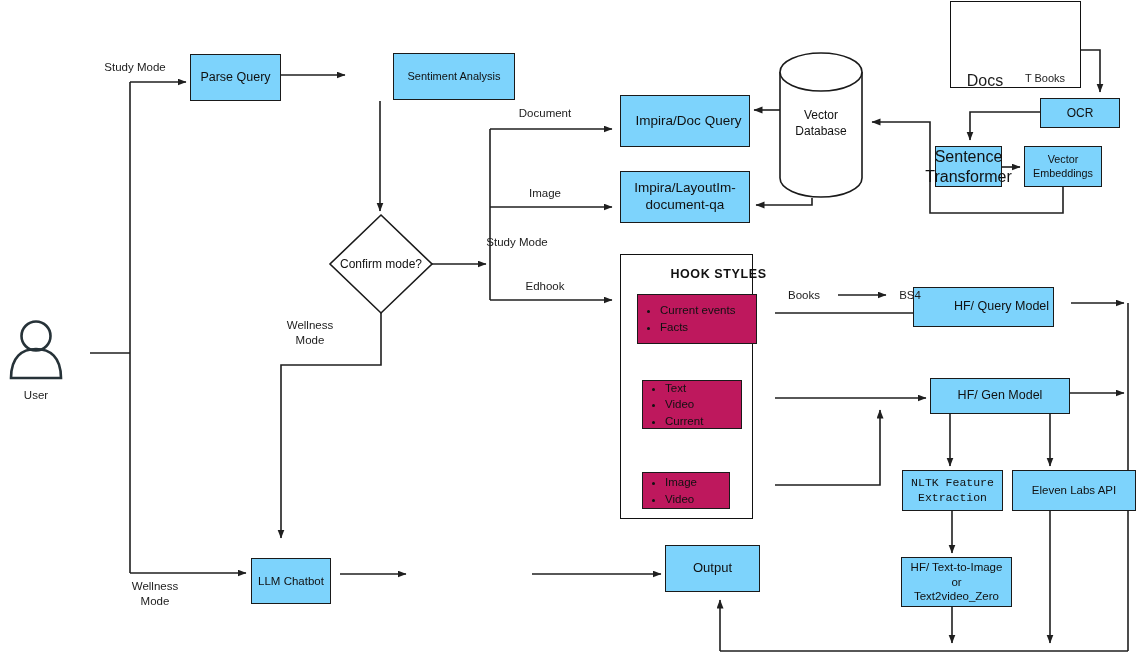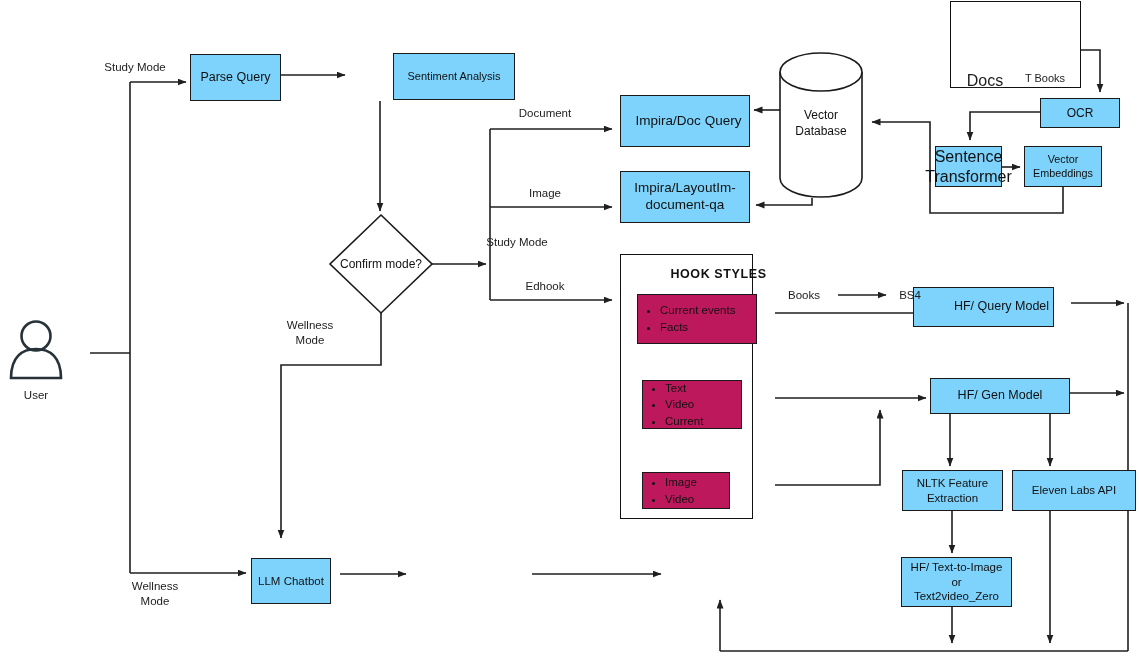--- a/index.html
+++ b/index.html
@@ -112,40 +112,41 @@
 
   <div class="box" style="left:620px;top:95px;width:130px;height:52px;font-size:13.5px;padding-left:7px;">Impira/Doc Query</div>
 
   <div class="box" style="left:620px;top:171px;width:130px;height:52px;font-size:13.5px;">Impira/LayoutIm-
 document-qa</div>
 
   <div class="box" style="left:913px;top:287px;width:141px;height:40px;font-size:12.5px;padding-left:36px;">HF/ Query Model</div>
 
   <div class="box" style="left:930px;top:378px;width:140px;height:36px;font-size:12.5px;">HF/ Gen Model</div>
 
-  <div class="box" style="left:902px;top:470px;width:101px;height:41px;font-size:11.5px;">NLTK Feature
+  <div class="box" style="left:902px;top:470px;width:101px;height:41px;font-size:11.5px;font-family:Liberation Mono, monospace;">NLTK Feature
 Extraction</div>
 
   <div class="box" style="left:1012px;top:470px;width:124px;height:41px;font-size:11.5px;">Eleven Labs API</div>
 
   <div class="box" style="left:901px;top:557px;width:111px;height:50px;font-size:11.5px;">HF/ Text-to-Image
 or
 Text2video_Zero</div>
 
   <div class="box" style="left:1040px;top:98px;width:80px;height:30px;font-size:12px;">OCR</div>
 
   <div class="box" style="left:935px;top:146px;width:67px;height:41px;font-size:16px;">Sentence
 Transformer</div>
 
   <div class="box" style="left:1024px;top:146px;width:78px;height:41px;font-size:10.8px;">Vector
 Embeddings</div>
 
   <div class="box" style="left:251px;top:558px;width:80px;height:46px;font-size:11.5px;">LLM Chatbot</div>
 
 
+  <div class="box" style="left:665px;top:545px;width:95px;height:47px;font-size:13px;">Output</div>
 
   <div class="hook-outer" style="left:950px;top:1px;width:131px;height:87px;border-width:1.6px;"></div>
   <div class="lbl" style="left:958px;top:71px;width:54px;font-size:16px;text-decoration:underline;">Docs</div>
   <div class="lbl" style="left:1014px;top:71px;width:62px;font-size:11px;">T Books</div>
 
   <div class="hook-outer" style="left:620px;top:254px;width:133px;height:265px;padding-left:32px;">
     <div class="hook-title">HOOK STYLES</div>
     <div class="bullet-box" style="left:16px;top:39px;width:120px;height:50px;">
       <ul>
           <li>Current events</li>

